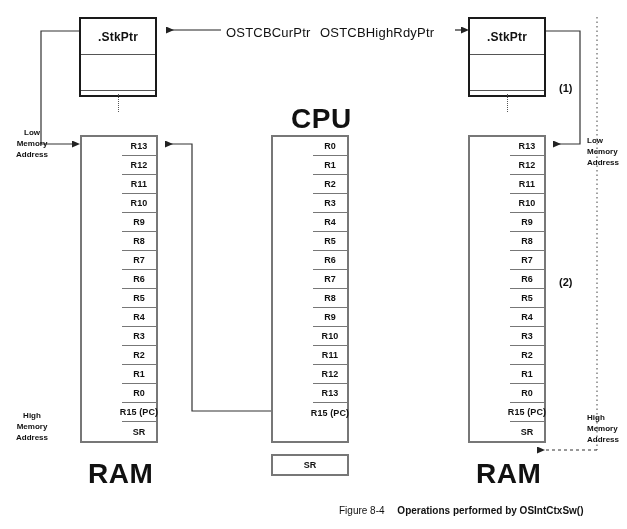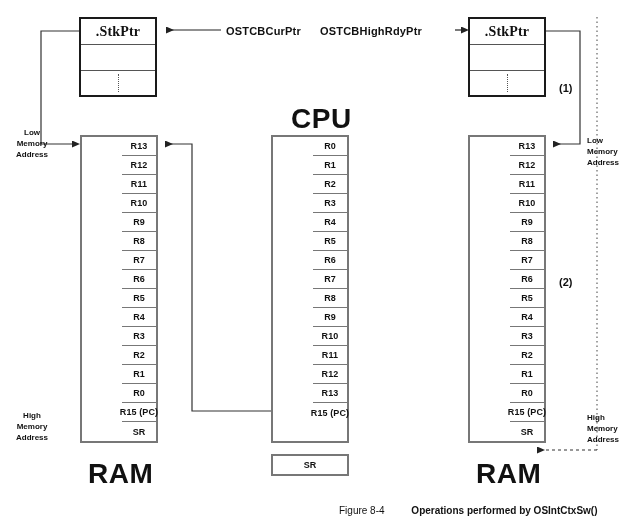--- a/index.html
+++ b/index.html
@@ -24,31 +24,30 @@
   
   .tcb {
     position: absolute;
     width: 78px;
     height: 80px;
     border: 2px solid #1a1a1a;
     box-sizing: border-box;
     background: #fff;
   }
   .tcb-row {
-    height: 26px;
+    height: 36px;
     border-bottom: 1px solid #555;
     box-sizing: border-box;
-    font-size: 14px;
+    font-size: 12px;
     font-weight: bold;
     color: #111;
     display: flex;
     align-items: center;
     justify-content: center;
     letter-spacing: .2px;
-    font-family: Liberation Serif, serif;
   }
   .tcb-row.blank { border-bottom: 1px solid #555; }
   .tcb-tail {
     height: 24px;
     position: relative;
   }
   .tcb-tail .vdots {
     position: absolute;
     left: 50%;
     top: 3px;
@@ -88,22 +87,22 @@
     font-weight: bold;
     color: #111;
     display: flex;
     align-items: center;
     justify-content: center;
   }
 
   
   .lbl {
     position: absolute;
-    font-size: 11px;
-    font-weight: bold;
+    font-size: 13px;
+    font-weight: normal;
     color: #111;
     white-space: nowrap;
     letter-spacing: .2px;
   }
   .memlbl {
     position: absolute;
     font-size: 8px;
     font-weight: bold;
     color: #111;
     line-height: 11px;
@@ -264,16 +263,16 @@
     <div>High</div>
     <div>Memory</div>
     <div>Address</div>
   </div>
 
   <div class="bigtitle" style="left:88px; top:458px;">RAM</div>
   <div class="bigtitle" style="left:476px; top:458px;">RAM</div>
 
   <div class="caption" style="left:339px; top:505px;">
     <span>Figure 8-4</span>
-    <b style="margin-left:24px;">Operations performed by OSIntCtxSw()</b>
+    <b style="margin-left:10px;">Operations performed by OSIntCtxSw()</b>
   </div>
 
 </div>
 
 </body></html>

